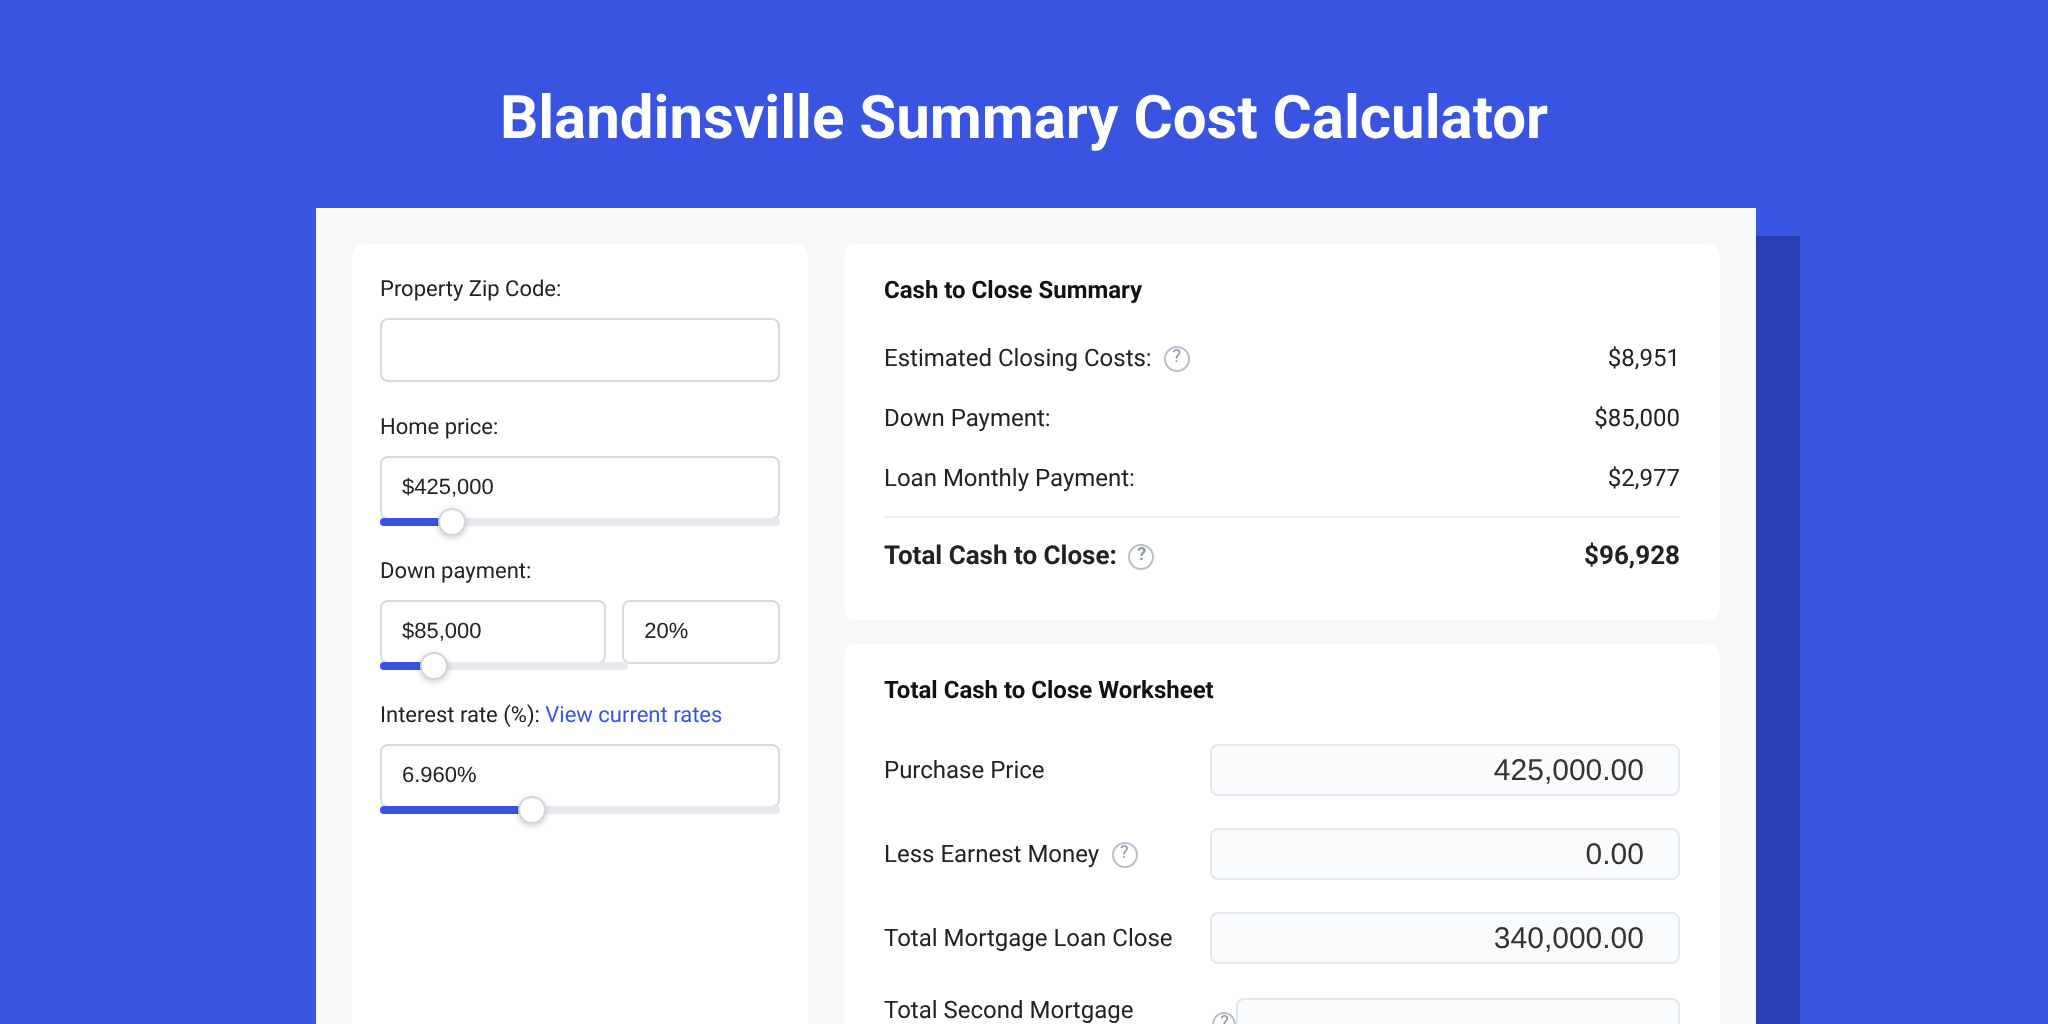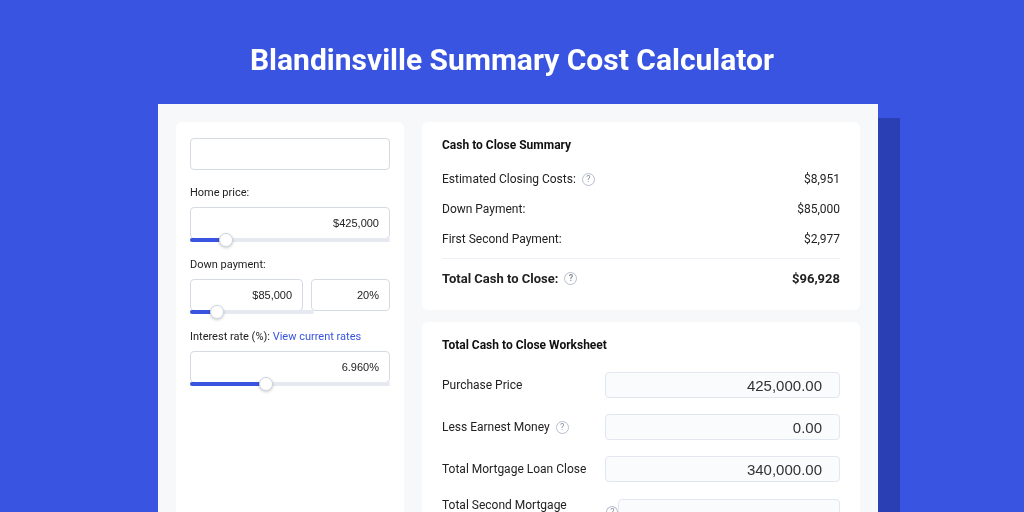--- a/index.html
+++ b/index.html
@@ -8,21 +8,21 @@
   .title { color: #fff; font-size: 30px; font-weight: 700; text-align: center; padding-top: 42px; }
   .shadow { position: absolute; top: 118px; left: 180px; width: 720px; height: 420px; background: #2b3fb5; }
   .card { position: absolute; top: 104px; left: 158px; width: 720px; height: 440px; background: #f7f8fa; padding: 18px; overflow: hidden; }
   .cols { display: flex; gap: 18px; }
   .left { width: 228px; background: #fff; border-radius: 6px; padding: 16px 14px 40px 14px; }
   .right { flex: 1; display: flex; flex-direction: column; gap: 12px; }
   .panel { background: #fff; border-radius: 6px; padding: 16px 20px; }
   .lbl { font-size: 11px; color: #222; margin-bottom: 8px; display: block; }
   .field {
     width: 100%; height: 32px; border: 1px solid #d6dae2; border-radius: 4px;
-    background: #fff; font-size: 11px; padding: 0 10px; color: #222; text-align: right;
+    background: #fff; font-size: 11px; padding: 0 10px; color: #222;
   }
   .slider { position: relative; height: 4px; background: #e6e9f0; border-radius: 2px; margin-top: -1px; }
   .slider .fill { position: absolute; left: 0; top: 0; height: 100%; background: #3854e0; border-radius: 2px; }
   .slider .thumb {
     position: absolute; top: 50%; transform: translate(-50%, -50%);
     width: 14px; height: 14px; border-radius: 50%; background: #fff;
     border: 1px solid #cfd5e0; box-shadow: 0 1px 3px rgba(0,0,0,0.2);
   }
   .group { margin-bottom: 16px; }
   .row2 { display: flex; gap: 8px; }
@@ -48,20 +48,21 @@
 <body>
 
 <div class="title">Blandinsville Summary Cost Calculator</div>
 <div class="shadow"></div>
 
 <div class="card">
   <div class="cols">
     <div class="left">
 
       <div class="group">
+        <span class="lbl">Property Zip Code:</span>
         <input class="field" value="" style="">
       </div>
 
       <div class="group">
         <span class="lbl">Home price:</span>
         <input class="field" value="$425,000" style="">
         <div class="slider">
           <div class="fill" style="width:18%"></div>
           <div class="thumb" style="left:18%"></div>
         </div>
@@ -107,21 +108,21 @@
 
         <div class="sum-row">
           <span class="sum-label">
             <span>Down Payment:</span>
           </span>
           <span>$85,000</span>
         </div>
 
         <div class="sum-row">
           <span class="sum-label">
-            <span>First Second Payment:</span>
+            <span>Loan Monthly Payment:</span>
           </span>
           <span>$2,977</span>
         </div>
 
         <div class="sum-row total">
           <span class="sum-label">
             <span>Total Cash to Close:</span>
             <span class="qmark">?</span>
           </span>
           <span>$96,928</span>

